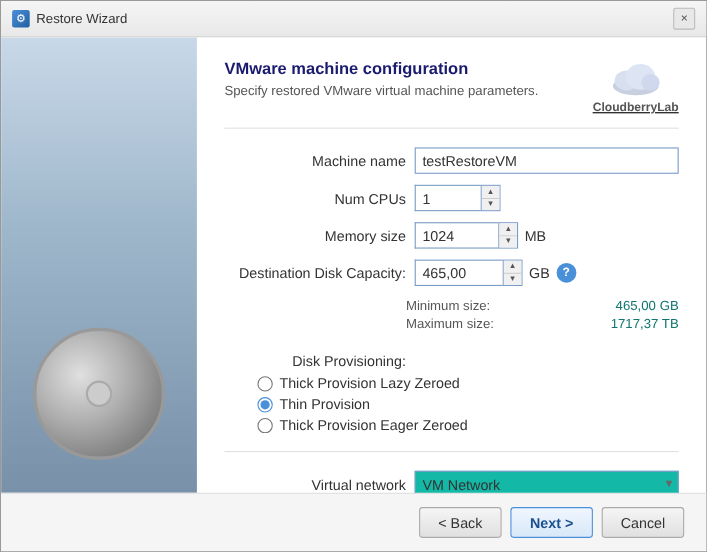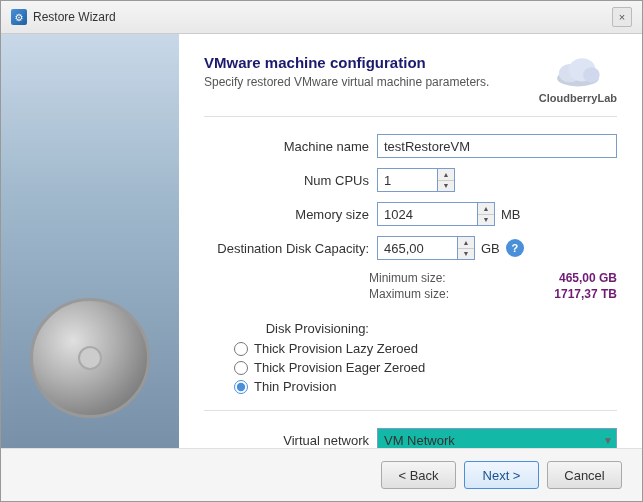--- a/index.html
+++ b/index.html
@@ -139,20 +139,21 @@
     .panel-subtitle {
       font-size: 12px;
       color: #555;
     }
 
     .cloudberry-logo {
       display: flex;
       flex-direction: column;
       align-items: center;
       gap: 3px;
+      text-decoration: underline;
     }
 
     .cloudberry-icon {
       width: 50px;
       height: 35px;
     }
 
     .cloudberry-name {
       font-size: 11px;
       color: #555;
@@ -272,21 +273,21 @@
     }
 
     .size-row {
       display: flex;
       gap: 8px;
       font-size: 12px;
       justify-content: space-between;
     }
 
     .size-key { color: #555; }
-    .size-value { font-weight: bold; color: #701a75; }
+    .size-value { font-weight: normal; color: #0f766e; }
 
     .disk-provisioning-section {
       margin-top: 6px;
     }
 
     .radio-group {
       display: flex;
       flex-direction: column;
       gap: 4px;
       margin-left: 30px;
@@ -370,21 +371,21 @@
       cursor: pointer;
       display: flex;
       align-items: center;
       justify-content: center;
     }
 
     .btn-primary {
       background: linear-gradient(to bottom, #f0f6ff, #d8e8f8);
       border-color: #4a90d9;
       color: #1a5090;
-      font-weight: normal;
+      font-weight: bold;
     }
   </style>
 </head>
 <body>
 
 <div class="window">
 
   <div class="title-bar">
     <div class="title-bar-left">
       <div class="title-icon">⚙</div>
@@ -432,21 +433,21 @@
               <button class="spinner-btn">▲</button>
               <button class="spinner-btn">▼</button>
             </div>
           </div>
         </div>
 
         <div class="form-row">
           <span class="form-label">Memory size</span>
           <div class="memory-wrapper">
             <div class="spinner-wrapper">
-              <input class="spinner-input" type="text" style="width: 100px;" value="1024">
+              <input class="spinner-input" type="text" style="width: 76px;" value="1024">
               <div class="spinner-buttons">
                 <button class="spinner-btn">▲</button>
                 <button class="spinner-btn">▼</button>
               </div>
             </div>
             <span class="unit-label">MB</span>
           </div>
         </div>
 
         <div class="form-row">
@@ -478,26 +479,26 @@
         <div class="disk-provisioning-section">
           <div class="form-row">
             <span class="form-label">Disk Provisioning:</span>
           </div>
           <div class="radio-group">
             <label class="radio-row">
               <input type="radio" class="radio-input" name="provisioning" style="">
               <span class="radio-label">Thick Provision Lazy Zeroed</span>
             </label>
             <label class="radio-row">
+              <input type="radio" class="radio-input" name="provisioning" checked="" style="">
+              <span class="radio-label">Thin Provision</span>
+            </label>
+            <label class="radio-row">
               <input type="radio" class="radio-input" name="provisioning" style="">
               <span class="radio-label">Thick Provision Eager Zeroed</span>
-            </label>
-            <label class="radio-row">
-              <input type="radio" class="radio-input" name="provisioning" checked="" style="">
-              <span class="radio-label">Thin Provision</span>
             </label>
           </div>
         </div>
 
         <hr class="divider">
 
         <div class="form-row">
           <span class="form-label">Virtual network</span>
           <div class="dropdown-wrapper">
             <select class="dropdown-select">

